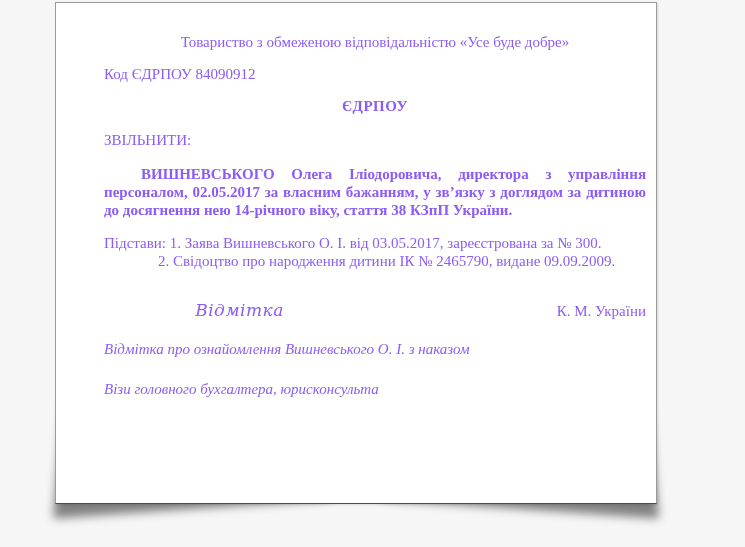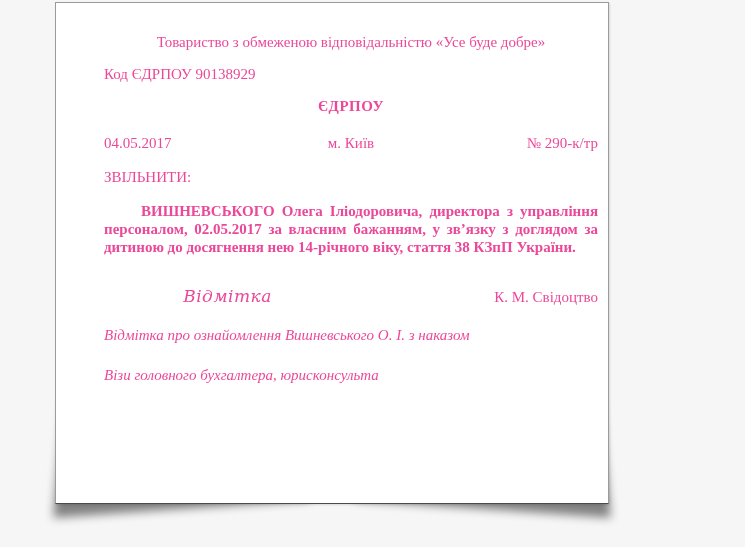--- a/index.html
+++ b/index.html
@@ -7,27 +7,27 @@
     width: 745px; height: 547px;
     font-family: "Liberation Serif", "DejaVu Serif", serif;
     overflow: hidden;
   }
   body { background: #f6f6f6; }
   .stage { position: relative; width: 745px; height: 547px; }
 
   .paper {
     position: absolute;
     left: 55px; top: 2px;
-    width: 554px; height: 502px;
+    width: 602px; height: 502px;
     background: #ffffff;
     border: 1px solid #9b9b9b;
     border-bottom-color: #4a4a4a;
     box-shadow: 1px 1px 2px rgba(0,0,0,0.12);
     padding: 30px 10px 0 48px;
-    color: #ec4899;
+    color: #8b5cf6;
     font-size: 15px;
     line-height: 18px;
   }
   
   .paper::before, .paper::after {
     content: "";
     position: absolute;
     z-index: -1;
     bottom: 9px;
     width: 46%;
@@ -77,39 +77,38 @@
   .ack { margin-top: 20px; }
 </style>
 </head>
 <body>
 
 <div class="stage">
   <div class="paper">
 
     <div class="org-name">Товариство з обмеженою відповідальністю «Усе буде добре»</div>
 
-    <div class="edrpou">Код ЄДРПОУ 90138929</div>
+    <div class="edrpou">Код ЄДРПОУ 84090912</div>
 
     <div class="doc-title">ЄДРПОУ</div>
 
-    <div class="row date-row">
-      <span class="l">04.05.2017</span>
-      <span class="c">м. Київ</span>
-      <span class="r">№ 290-к/тр</span>
-    </div>
 
 
     <div class="resolution">ЗВІЛЬНИТИ:</div>
 
     <p class="body-par">ВИШНЕВСЬКОГО Олега Іліодоровича, директора з управління персоналом, 02.05.2017 за власним бажанням, у зв’язку з доглядом за дитиною до досягнення нею 14-річного віку, стаття 38 КЗпП України.</p>
 
+    <div class="grounds">
+      <div>Підстави: 1. Заява Вишневського О. І. від 03.05.2017, зареєстрована за № 300.</div>
+      <div class="g2">2. Свідоцтво про народження дитини ІК № 2465790, видане 09.09.2009.</div>
+    </div>
 
     <div class="row sig-row">
       <span class="c sig-script">Відмітка</span>
-      <span class="r">К. М. Свідоцтво</span>
+      <span class="r">К. М. України</span>
     </div>
 
     <div class="note-italic ack">Відмітка про ознайомлення Вишневського О. І. з наказом</div>
 
     <div class="note-italic visas">Візи головного бухгалтера, юрисконсульта</div>
 
   </div>
 </div>
 
 </body></html>

